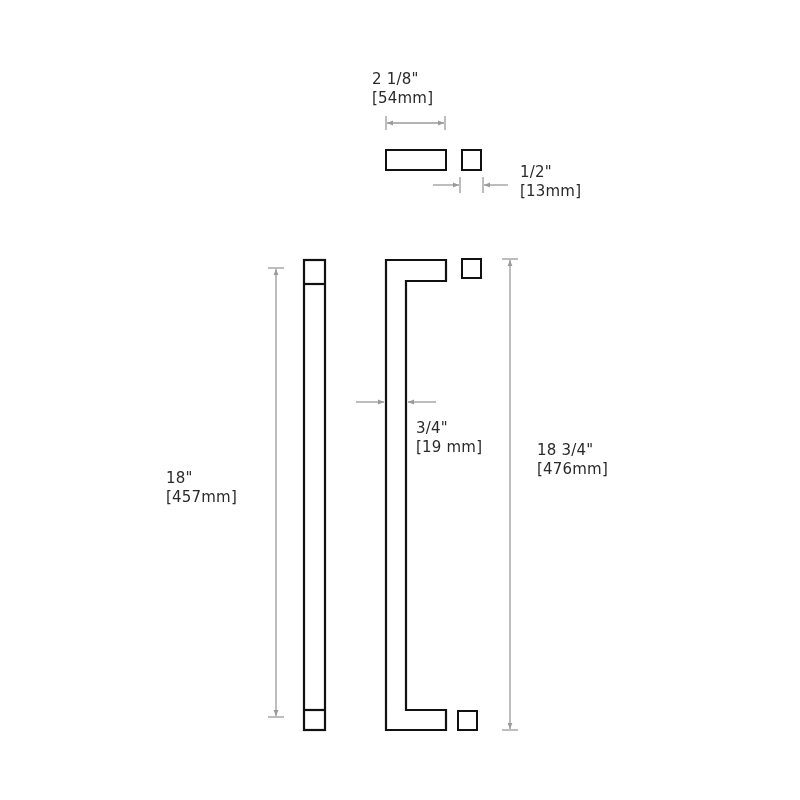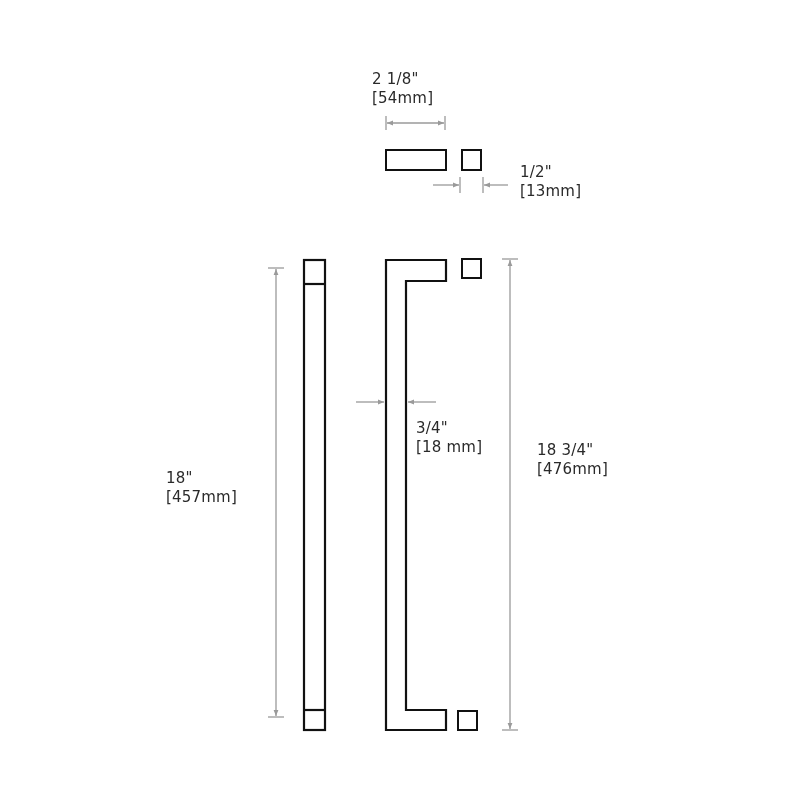--- a/index.html
+++ b/index.html
@@ -78,21 +78,21 @@
   <div>[54mm]</div>
 </div>
 
 <div class="lbl" style="left:520px; top:163px;">
   <div>1/2"</div>
   <div>[13mm]</div>
 </div>
 
 <div class="lbl" style="left:416px; top:419px;">
   <div>3/4"</div>
-  <div>[18 mm]</div>
+  <div>[19 mm]</div>
 </div>
 
 <div class="lbl" style="left:166px; top:469px;">
   <div>18"</div>
   <div>[457mm]</div>
 </div>
 
 <div class="lbl" style="left:537px; top:441px;">
   <div>18 3/4"</div>
   <div>[476mm]</div>

